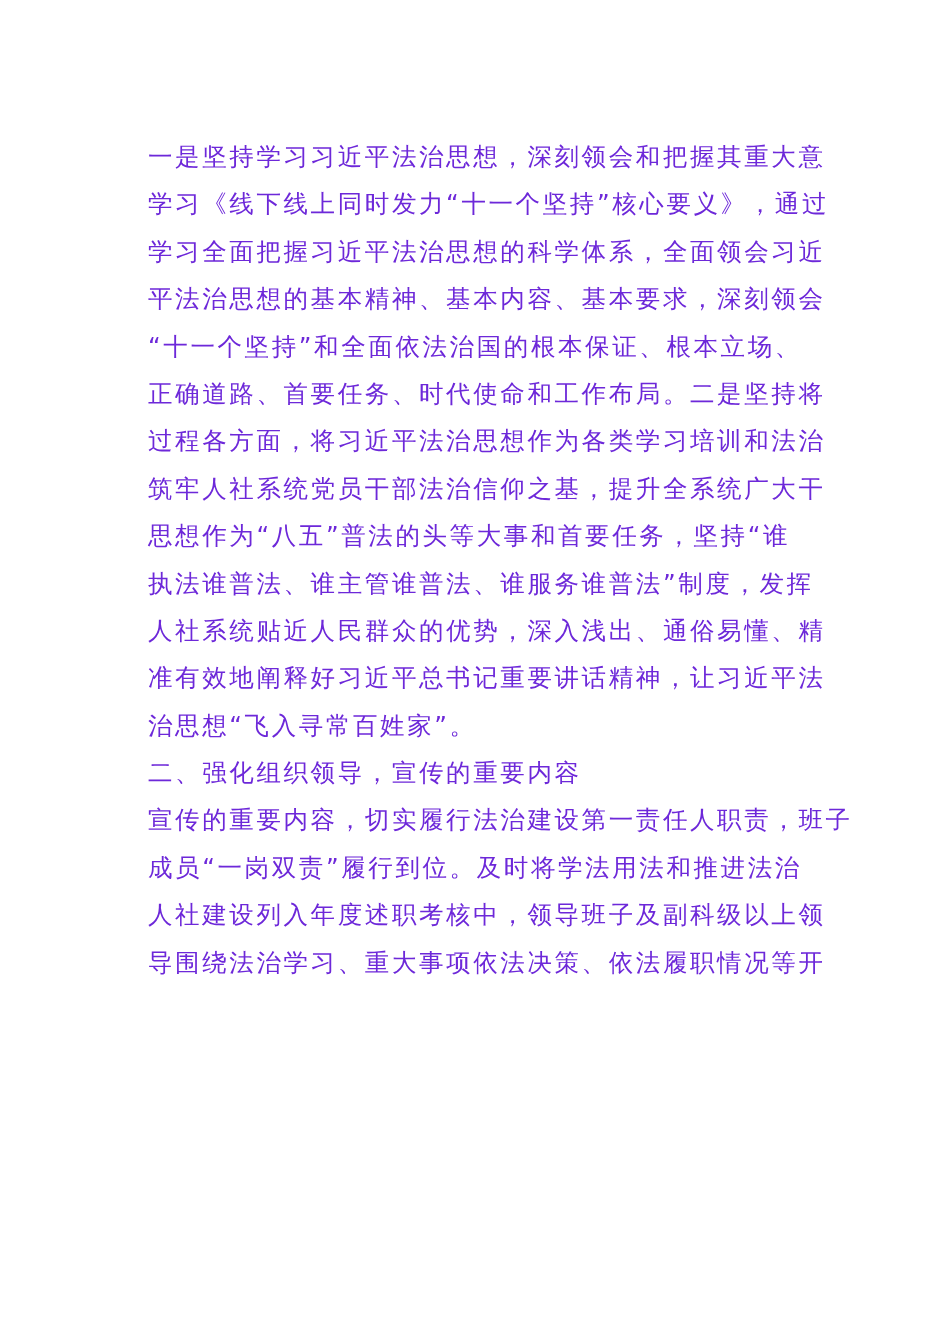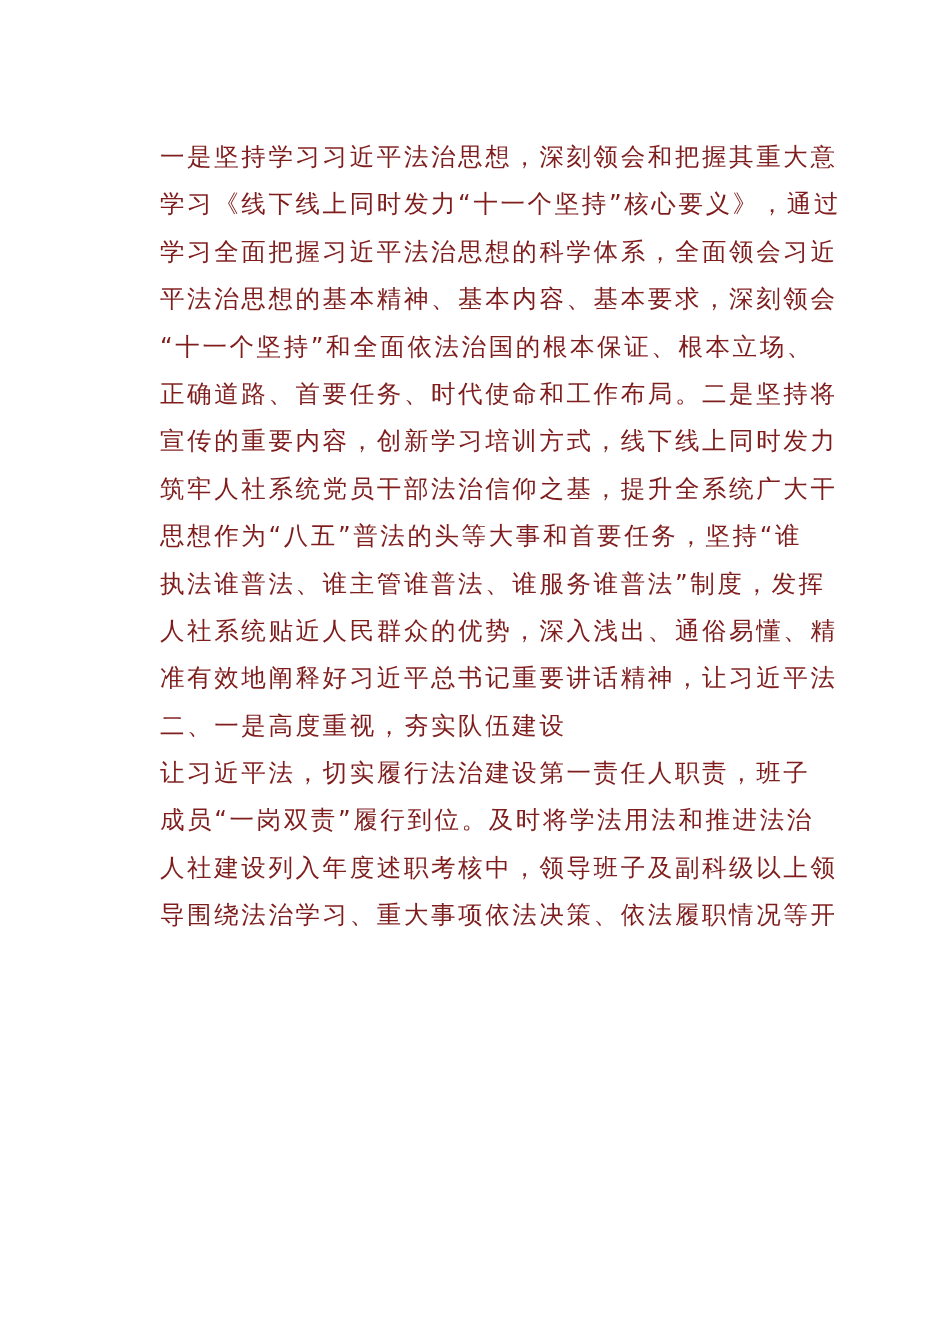--- a/index.html
+++ b/index.html
@@ -16,24 +16,24 @@
     .page {
       position: absolute;
       left: 0;
       top: 0;
       width: 950px;
       height: 1344px;
       background: #ffffff;
     }
     .body-text {
       position: absolute;
-      left: 160px;
+      left: 148px;
       top: 133px;
       width: 660px;
-      color: #7f1d1d;
+      color: #6d28d9;
       font-family: "DejaVu Sans", sans-serif;
       font-size: 24.5px;
       line-height: 47.4px;
       letter-spacing: 2.6px;
     }
     .line {
       display: block;
       white-space: nowrap;
       height: 47.4px;
     }
@@ -42,25 +42,26 @@
 <body>
 
 <div class="page">
   <div class="body-text">
     <span class="line">一是坚持学习习近平法治思想，深刻领会和把握其重大意</span>
     <span class="line">学习《线下线上同时发力“十一个坚持”核心要义》，通过</span>
     <span class="line">学习全面把握习近平法治思想的科学体系，全面领会习近</span>
     <span class="line">平法治思想的基本精神、基本内容、基本要求，深刻领会</span>
     <span class="line">“十一个坚持”和全面依法治国的根本保证、根本立场、</span>
     <span class="line">正确道路、首要任务、时代使命和工作布局。二是坚持将</span>
-    <span class="line">宣传的重要内容，创新学习培训方式，线下线上同时发力</span>
+    <span class="line">过程各方面，将习近平法治思想作为各类学习培训和法治</span>
     <span class="line">筑牢人社系统党员干部法治信仰之基，提升全系统广大干</span>
     <span class="line">思想作为“八五”普法的头等大事和首要任务，坚持“谁</span>
     <span class="line">执法谁普法、谁主管谁普法、谁服务谁普法”制度，发挥</span>
     <span class="line">人社系统贴近人民群众的优势，深入浅出、通俗易懂、精</span>
     <span class="line">准有效地阐释好习近平总书记重要讲话精神，让习近平法</span>
-    <span class="line">二、一是高度重视，夯实队伍建设</span>
-    <span class="line">让习近平法，切实履行法治建设第一责任人职责，班子</span>
+    <span class="line">治思想“飞入寻常百姓家”。</span>
+    <span class="line">二、强化组织领导，宣传的重要内容</span>
+    <span class="line">宣传的重要内容，切实履行法治建设第一责任人职责，班子</span>
     <span class="line">成员“一岗双责”履行到位。及时将学法用法和推进法治</span>
     <span class="line">人社建设列入年度述职考核中，领导班子及副科级以上领</span>
     <span class="line">导围绕法治学习、重大事项依法决策、依法履职情况等开</span>
   </div>
 </div>
 
 </body></html>

